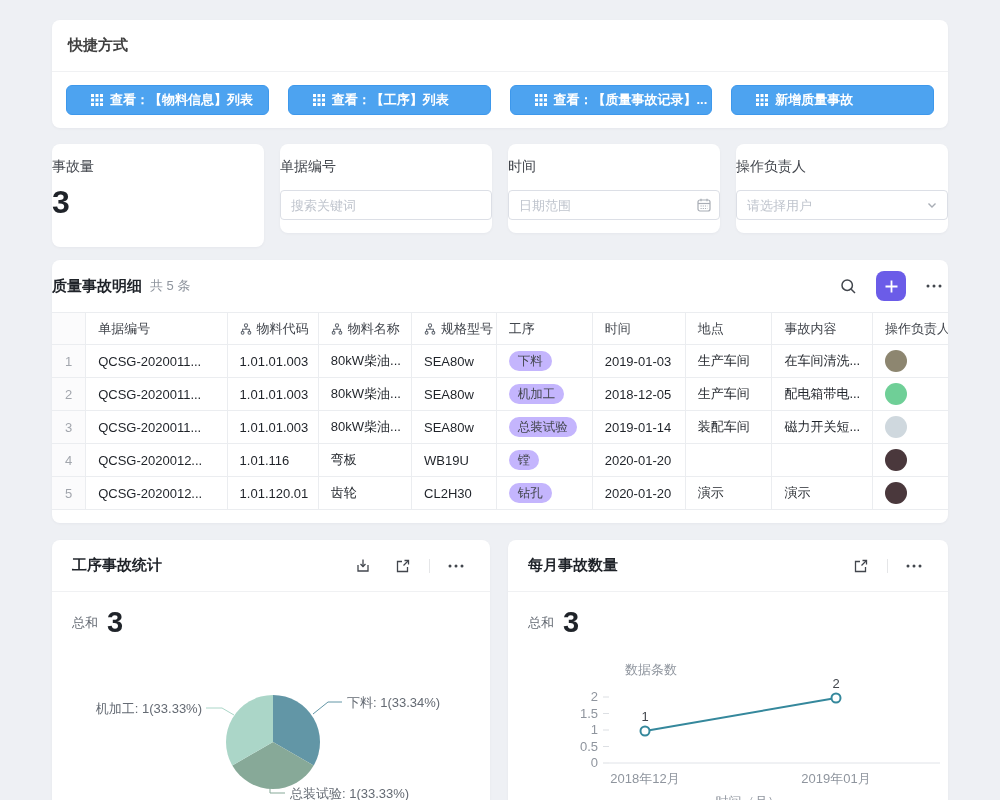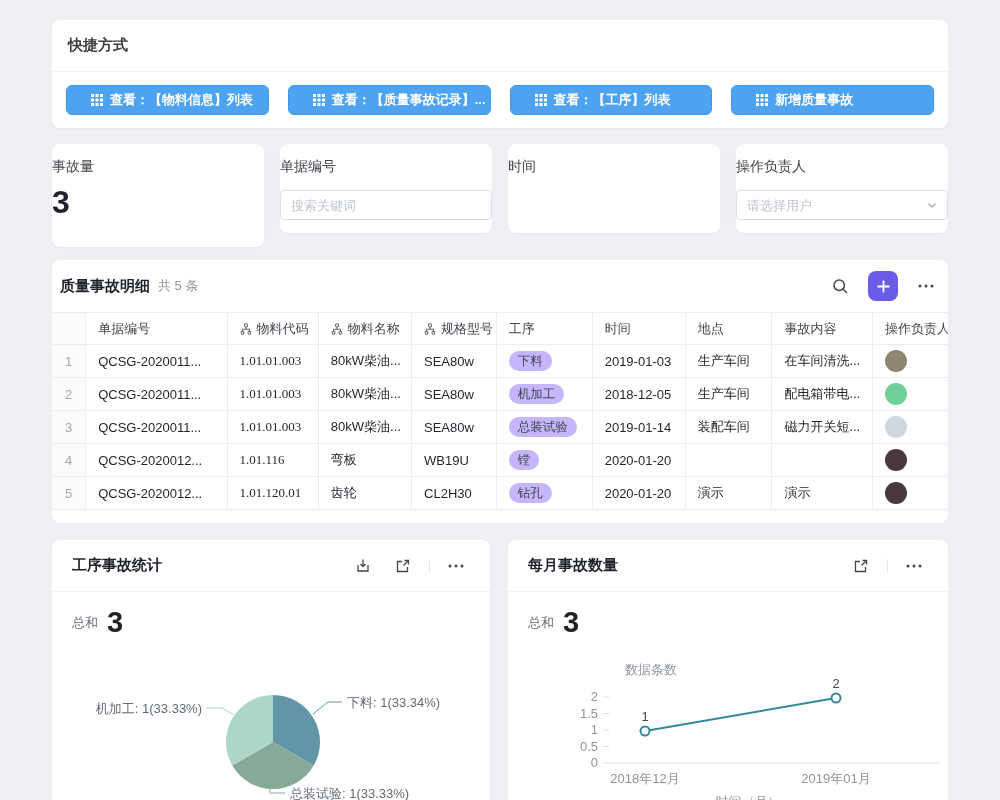--- a/index.html
+++ b/index.html
@@ -23,32 +23,32 @@
   .filter-card.tall { height:103px; }
   .filter-label { font-size:14px; color:#42464d; }
   .metric-value { margin-top:10px; font-size:32px; font-weight:700; color:#1f2329; line-height:1; }
   .filter-input-wrap { position:relative; margin-top:14px; }
   .filter-input { width:100%; height:30px; border:1px solid #dcdfe6; border-radius:4px; padding:0 28px 0 10px;
     font-size:13px; color:#1f2329; background:#fff; outline:none; font-family:inherit; }
   .filter-input::placeholder { color:#bfc4cd; }
   .input-icon { position:absolute; right:8px; top:7px; width:16px; height:16px; color:#a8adb5; }
 
   
-  .table-head-row { height:52px; display:flex; align-items:center; padding:0 8px; }
+  .table-head-row { height:52px; display:flex; align-items:center; padding:0 0; }
   .table-title { font-size:15px; font-weight:700; color:#1f2329; }
   .table-count { font-size:13px; color:#8f959e; margin-left:8px; }
   .table-actions { margin-left:auto; display:flex; align-items:center; gap:14px; }
   .icon-btn { width:28px; height:28px; display:flex; align-items:center; justify-content:center; cursor:pointer; color:#42464d; background:none; border:none; }
   .add-btn { width:30px; height:30px; border-radius:8px; background:#6b5ce8; border:none; display:flex; align-items:center; justify-content:center; cursor:pointer; }
   .grid-table { width:936px; font-size:13px; color:#1f2329; }
   .trow { display:flex; height:33px; border-bottom:1px solid #ebedf0; align-items:stretch; }
   .trow.header { color:#42464d; border-top:1px solid #ebedf0; }
   .tcell { display:flex; align-items:center; padding:0 12px; border-right:1px solid #ebedf0; white-space:nowrap; overflow:hidden; }
   .tcell.center { justify-content:center; padding:0; }
-  .c0{width:36px; color:#a2a6ad; background:#fbfbfc;} .c1{width:148px;} .c2{width:95px;font-family:Liberation Serif, serif;} .c3{width:97px;} .c4{width:88px;}
+  .c0{width:36px; color:#a2a6ad; background:#fbfbfc;} .c1{width:148px;} .c2{width:95px;} .c3{width:97px;} .c4{width:88px;}
   .c5{width:100px;} .c6{width:97px;} .c7{width:90px;} .c8{width:105px;} .c9{width:120px; border-right:none;}
   .rel-icon { width:12px; height:12px; margin-right:5px; flex:0 0 12px; color:#646a73; }
   .tag { background:#c4b5fd; border-radius:10px; padding:2px 9px; font-size:12.5px; color:#42464d; line-height:16px; }
   .avatar { width:22px; height:22px; border-radius:50%; flex:0 0 22px; }
 
   
   .chart-head { height:52px; display:flex; align-items:center; padding:0 20px; border-bottom:1px solid #f0f1f3; }
   .chart-title { font-size:15px; font-weight:700; color:#1f2329; }
   .chart-actions { margin-left:auto; display:flex; align-items:center; gap:12px; color:#646a73; }
   .v-divider { width:1px; height:14px; background:#e5e6e8; }
@@ -93,70 +93,81 @@
               <rect x="4.5" y="0" width="3" height="3"></rect>
               <rect x="9" y="0" width="3" height="3"></rect>
               <rect x="0" y="4.5" width="3" height="3"></rect>
               <rect x="4.5" y="4.5" width="3" height="3"></rect>
               <rect x="9" y="4.5" width="3" height="3"></rect>
               <rect x="0" y="9" width="3" height="3"></rect>
               <rect x="4.5" y="9" width="3" height="3"></rect>
               <rect x="9" y="9" width="3" height="3"></rect>
             </g>
           </svg>
+        <span>查看：【工序】列表</span>
+      </button>
+      <button class="shortcut-btn">
+        <svg class="grid-icon" viewBox="0 0 12 12">
+            <g fill="#fff">
+              <rect x="0" y="0" width="3" height="3"></rect>
+              <rect x="4.5" y="0" width="3" height="3"></rect>
+              <rect x="9" y="0" width="3" height="3"></rect>
+              <rect x="0" y="4.5" width="3" height="3"></rect>
+              <rect x="4.5" y="4.5" width="3" height="3"></rect>
+              <rect x="9" y="4.5" width="3" height="3"></rect>
+              <rect x="0" y="9" width="3" height="3"></rect>
+              <rect x="4.5" y="9" width="3" height="3"></rect>
+              <rect x="9" y="9" width="3" height="3"></rect>
+            </g>
+          </svg>
         <span>查看：【质量事故记录】...</span>
       </button>
       <button class="shortcut-btn">
         <svg class="grid-icon" viewBox="0 0 12 12">
             <g fill="#fff">
               <rect x="0" y="0" width="3" height="3"></rect>
               <rect x="4.5" y="0" width="3" height="3"></rect>
               <rect x="9" y="0" width="3" height="3"></rect>
               <rect x="0" y="4.5" width="3" height="3"></rect>
               <rect x="4.5" y="4.5" width="3" height="3"></rect>
               <rect x="9" y="4.5" width="3" height="3"></rect>
               <rect x="0" y="9" width="3" height="3"></rect>
               <rect x="4.5" y="9" width="3" height="3"></rect>
               <rect x="9" y="9" width="3" height="3"></rect>
             </g>
           </svg>
-        <span>查看：【工序】列表</span>
-      </button>
-      <button class="shortcut-btn">
-        <svg class="grid-icon" viewBox="0 0 12 12">
-            <g fill="#fff">
-              <rect x="0" y="0" width="3" height="3"></rect>
-              <rect x="4.5" y="0" width="3" height="3"></rect>
-              <rect x="9" y="0" width="3" height="3"></rect>
-              <rect x="0" y="4.5" width="3" height="3"></rect>
-              <rect x="4.5" y="4.5" width="3" height="3"></rect>
-              <rect x="9" y="4.5" width="3" height="3"></rect>
-              <rect x="0" y="9" width="3" height="3"></rect>
-              <rect x="4.5" y="9" width="3" height="3"></rect>
-              <rect x="9" y="9" width="3" height="3"></rect>
-            </g>
-          </svg>
         <span>新增质量事故</span>
       </button>
     </div>
   </div>
 
   <div class="filter-grid">
     <div class="filter-card tall">
       <div class="filter-label">事故量</div>
       <div class="metric-value">3</div>
     </div>
     <div class="filter-card">
       <div class="filter-label">单据编号</div>
       <div class="filter-input-wrap">
         <input class="filter-input" placeholder="搜索关键词" style="">
       </div>
     </div>
     <div class="filter-card">
       <div class="filter-label">时间</div>
+      <div class="filter-input-wrap">
+        <input class="filter-input" placeholder="日期范围" style="">
+        <svg class="input-icon" viewBox="0 0 16 16" fill="none" stroke="currentColor" stroke-width="1.2">
+            <rect x="2" y="3" width="12" height="11" rx="2"></rect>
+            <line x1="2" y1="6.5" x2="14" y2="6.5"></line>
+            <line x1="5" y1="1.8" x2="5" y2="4.2"></line>
+            <line x1="11" y1="1.8" x2="11" y2="4.2"></line>
+            <line x1="4.5" y1="9" x2="11.5" y2="9" stroke-dasharray="1.2 1"></line>
+            <line x1="4.5" y1="11.5" x2="11.5" y2="11.5" stroke-dasharray="1.2 1"></line>
+          </svg>
+      </div>
     </div>
     <div class="filter-card">
       <div class="filter-label">操作负责人</div>
       <div class="filter-input-wrap">
         <input class="filter-input" readonly="" placeholder="请选择用户" style="">
         <svg class="input-icon" viewBox="0 0 16 16" fill="none" stroke="currentColor" stroke-width="1.4">
             <polyline points="4.5,6.5 8,10 11.5,6.5"></polyline>
           </svg>
       </div>
     </div>

